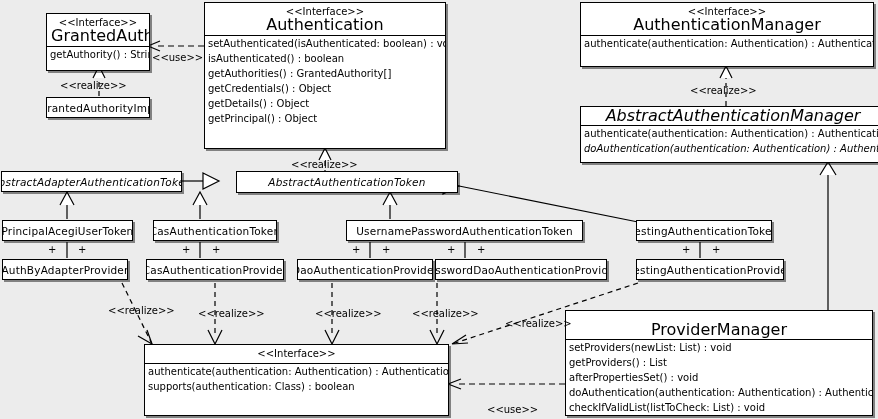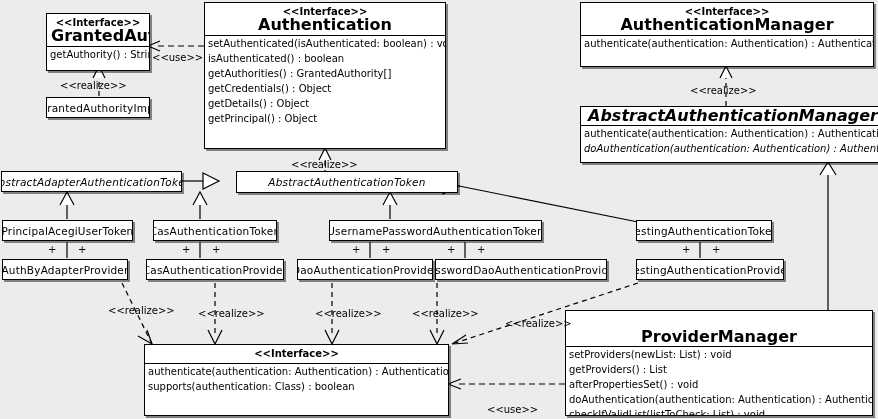--- a/index.html
+++ b/index.html
@@ -26,21 +26,20 @@
     background:#ffffff;
     border:1.5px solid #000;
     box-shadow:2px 2px 0 rgba(0,0,0,0.45);
     box-sizing:border-box;
     overflow:hidden;
     z-index:5;
   }
   .uml .hdr{
     padding:2px 4px 3px 4px;
     text-align:center;
-    font-weight:bold;
   }
   .uml .stereo{
     display:block;
     font-size:10px;
     line-height:13px;
     color:#000;
     white-space:nowrap;
   }
   .uml .cname{
     display:block;
@@ -226,21 +225,21 @@
   </div>
 
   <div class="uml simple" style="left:2px; top:220px; width:131px; height:21px;align-items:center;">
     <span class="cname">PrincipalAcegiUserToken</span>
   </div>
 
   <div class="uml simple" style="left:153px; top:220px; width:124px; height:21px;">
     <span class="cname">CasAuthenticationToken</span>
   </div>
 
-  <div class="uml simple" style="left:329px; top:220px; width:213px; height:21px;">
+  <div class="uml simple" style="left:346px; top:220px; width:237px; height:21px;">
     <span class="cname">UsernamePasswordAuthenticationToken</span>
   </div>
 
   <div class="uml simple" style="left:636px; top:220px; width:136px; height:21px;">
     <span class="cname">TestingAuthenticationToken</span>
   </div>
 
   <div class="uml simple" style="left:2px; top:259px; width:126px; height:21px;align-items:center;">
     <span class="cname">AuthByAdapterProvider</span>
   </div>
@@ -266,21 +265,21 @@
       <span class="stereo">&lt;&lt;Interface&gt;&gt;</span>
     </div>
     <div class="sep"></div>
     <div class="ops">
       <div class="op">authenticate(authentication: Authentication) : Authentication</div>
       <div class="op">supports(authentication: Class) : boolean</div>
     </div>
   </div>
 
   <div class="uml" style="left:565px; top:310px; width:308px; height:106px;">
-    <div class="hdr" style="padding-top:19px;padding-bottom:2px;">
+    <div class="hdr" style="padding-top:12px;padding-bottom:2px;">
       <span class="cname">ProviderManager</span>
     </div>
     <div class="sep"></div>
     <div class="ops">
       <div class="op">setProviders(newList: List) : void</div>
       <div class="op">getProviders() : List</div>
       <div class="op">afterPropertiesSet() : void</div>
       <div class="op">doAuthentication(authentication: Authentication) : Authentication</div>
       <div class="op">checkIfValidList(listToCheck: List) : void</div>
     </div>

